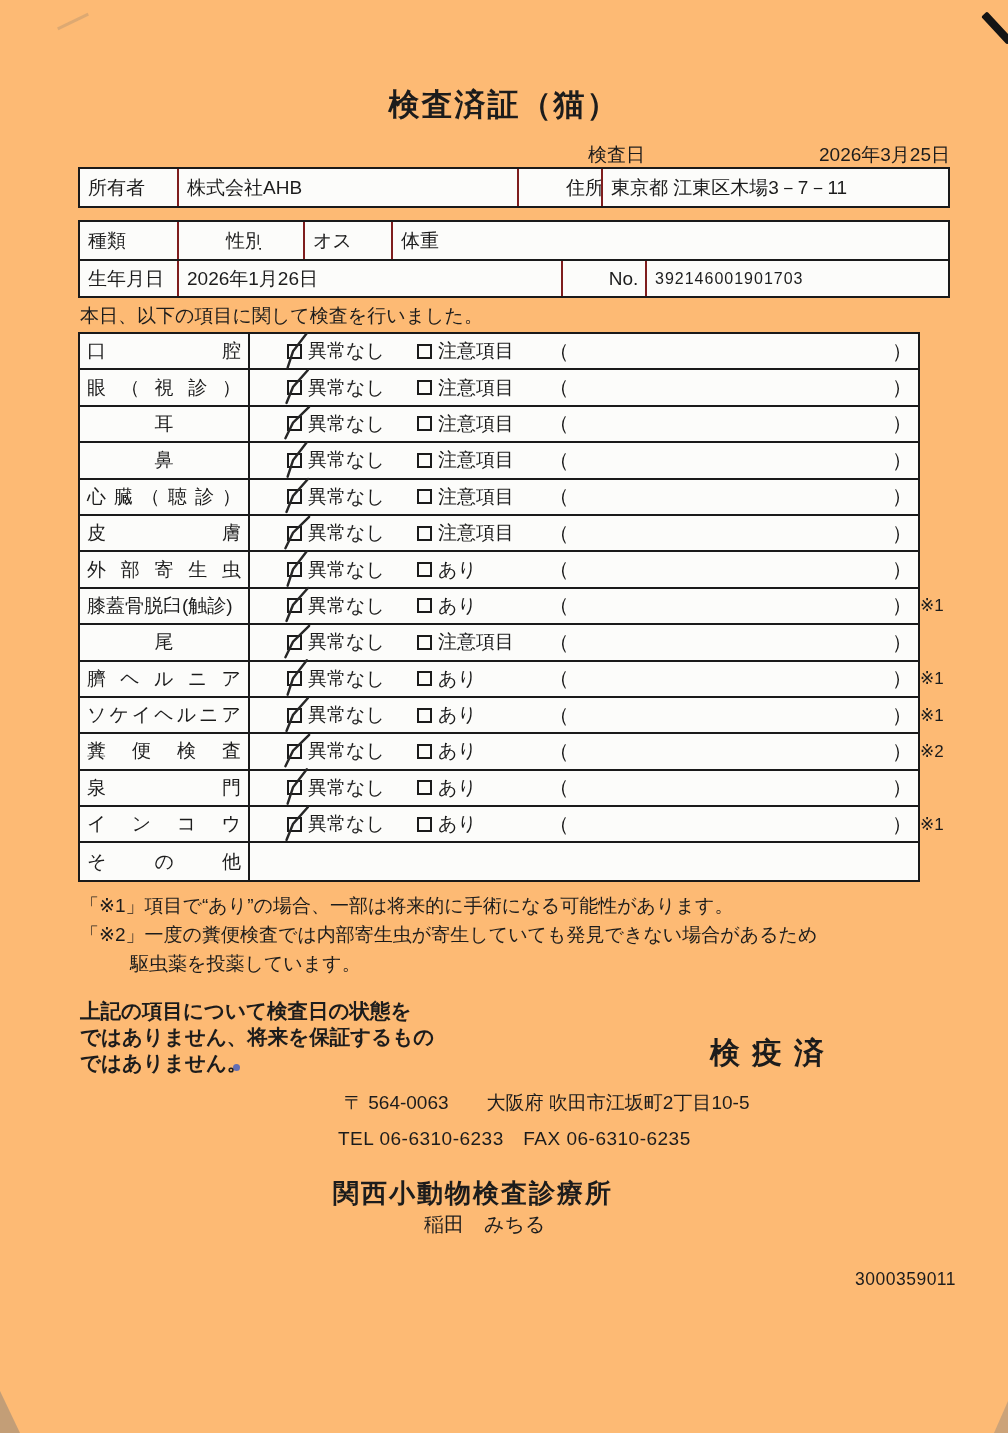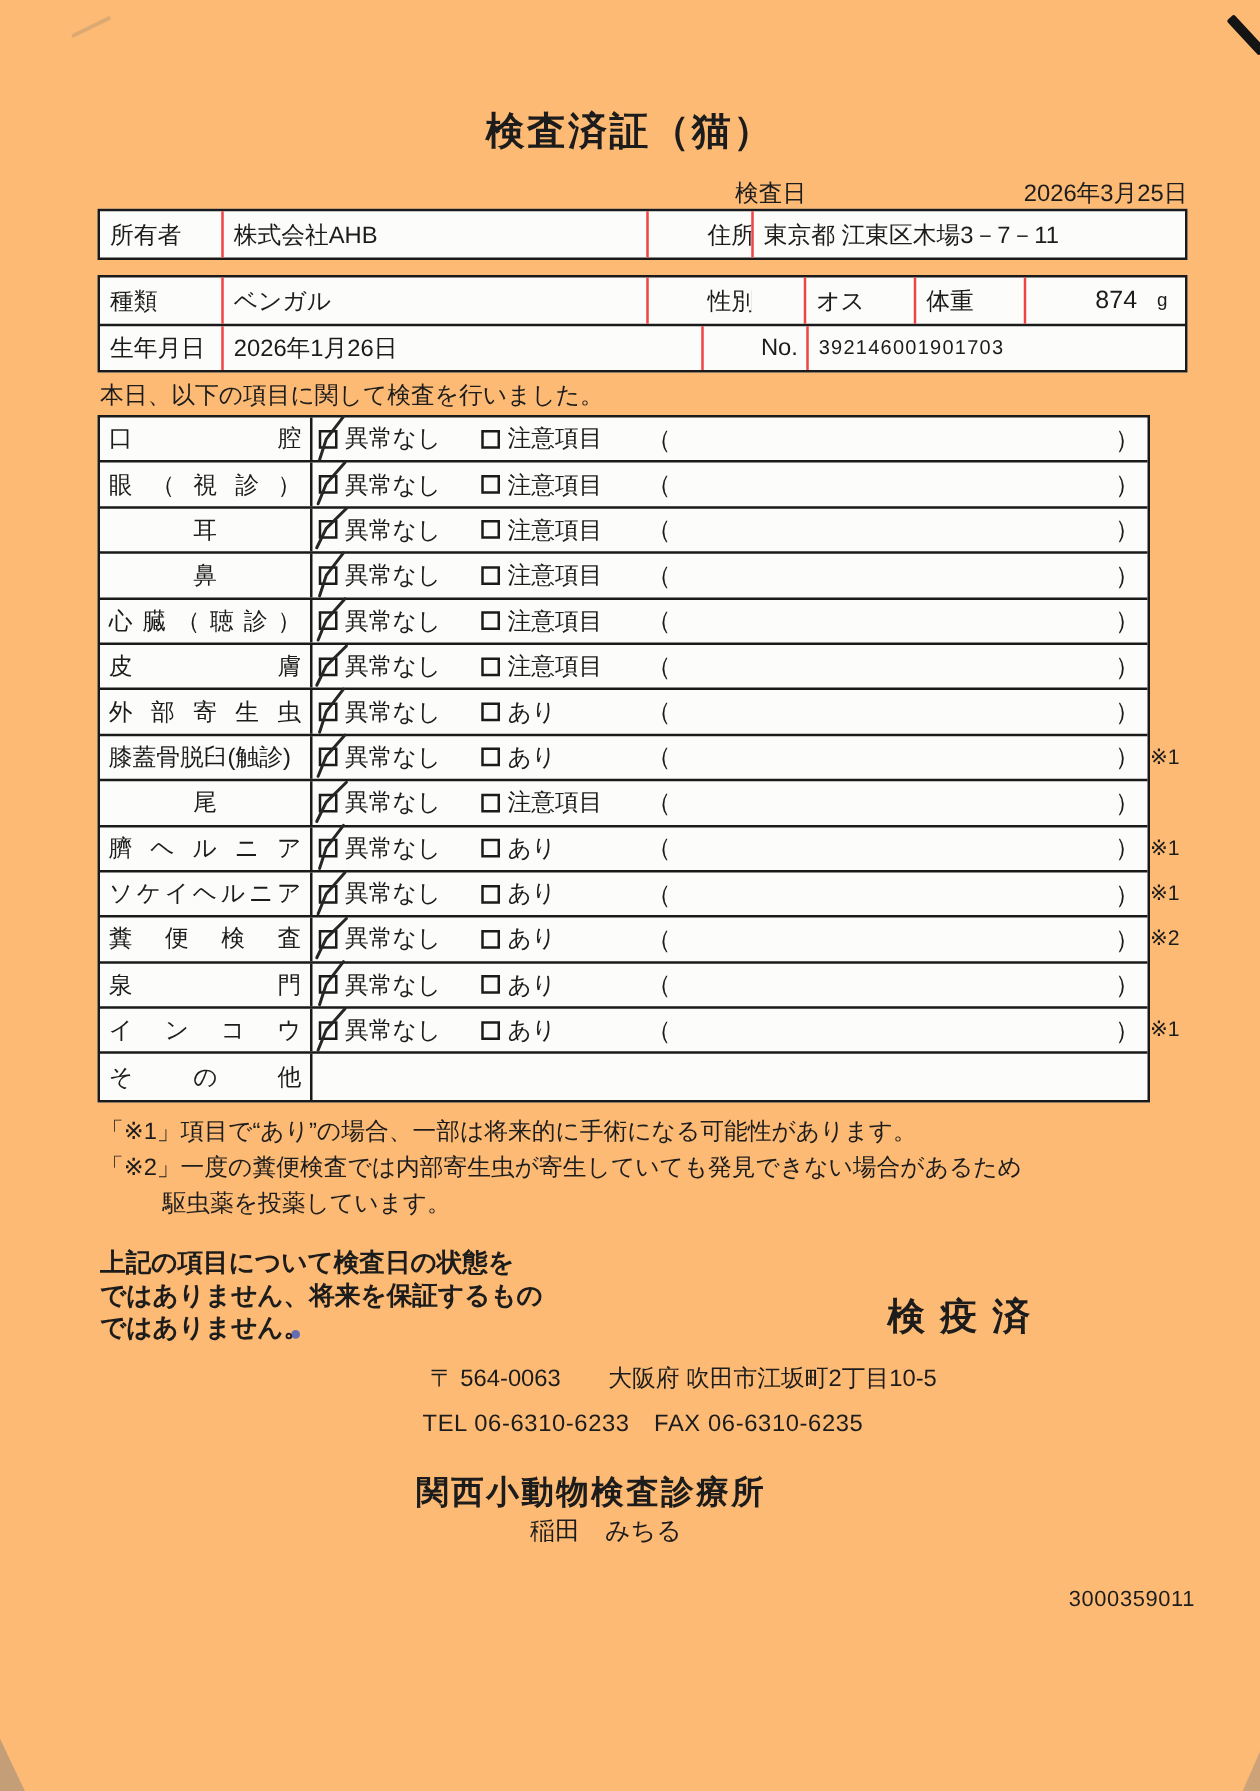--- a/index.html
+++ b/index.html
@@ -11,21 +11,21 @@
   .title { position:absolute; top:84px; left:0; width:100%; text-align:center;
            font-size:31px; font-weight:600; letter-spacing:2px; }
   .date-row { position:absolute; top:142px; left:588px; width:362px;
               display:flex; justify-content:space-between; font-size:19px; }
 
   
   .grid { position:absolute; left:78px; width:872px; border:2px solid #1a1a1a; background:#fcfcfa; }
   .grid-row { display:flex; height:37px; }
   .grid-row + .grid-row { border-top:2px solid #1a1a1a; }
   .cell { display:flex; align-items:center; padding:0 8px; font-size:19px; overflow:hidden; white-space:nowrap; }
-  .cell + .cell { border-left:2px solid #ef4444; }
+  .cell + .cell { border-left:2px solid #7f1d1d; }
   .w-label { width:97px; flex:none; }
   .w-val { width:340px; flex:none; }
   .w-small { width:84px; flex:none;padding-left:47px; }
   .w-sex { width:88px; flex:none;margin-left:42px; }
   .w-wlab { width:88px; flex:none; }
   .w-rest { flex:1; }
   .cell.center { justify-content:center;margin-left:44px; }
   .cell.num { font-size:16px; letter-spacing:1px; }
   .weight-cell { justify-content:flex-end; padding-right:14px; }
   .weight-cell .wval { font-size:20px; }
@@ -37,21 +37,21 @@
   .intro { position:absolute; top:303px; left:80px; font-size:19px; }
 
   
   .insp-table { position:absolute; top:332px; left:78px; width:842px; border:2px solid #1a1a1a; background:#fcfcfa; }
   .insp-row { display:flex; height:36.4px; border-bottom:2px solid #1a1a1a; }
   .insp-row:last-child { border-bottom:none; }
   .cell-name { width:170px; flex:none; border-right:2px solid #1a1a1a;
                display:flex; align-items:center; padding:0 7px; font-size:19px; white-space:nowrap; }
   .cell-name.spread { justify-content:space-between; }
   .cell-name.center { justify-content:center; }
-  .cell-rest { flex:1; display:flex; align-items:center; position:relative; padding-left:5px; font-size:19px; }
+  .cell-rest { flex:1; display:flex; align-items:center; position:relative; padding-left:5px; font-size:19px;margin-left:32px; }
   .chk-group { display:flex; align-items:center; width:130px; flex:none; white-space:nowrap; }
   .chk-group.alt { width:132px; }
   .chk-box { width:15px; height:15px; border:2px solid #1b1b1b; margin-right:6px; position:relative; flex:none; }
   .chk-box svg { position:absolute; left:-5px; top:-14px; }
   .paren-area { flex:1; display:flex; justify-content:space-between; padding-right:6px; font-size:20px; }
   .row-note { position:absolute; right:-42px; width:40px; font-size:17px; }
 
   
   .notes { position:absolute; top:891px; left:80px; width:880px; font-size:19px; line-height:29px; }
   .notes .indent { padding-left:50px; }
@@ -95,28 +95,23 @@
       <div class="cell w-label">所有者</div>
       <div class="cell w-val">株式会社AHB</div>
       <div class="cell w-small">住所</div>
       <div class="cell w-rest">東京都 江東区木場3－7－11</div>
     </div>
   </div>
 
   <div class="grid" id="animalTable">
     <div class="grid-row">
       <div class="cell w-label">種類</div>
-      <div class="cell w-val">ベンガル</div>
       <div class="cell w-small">性別</div>
       <div class="cell w-sex">オス</div>
       <div class="cell w-wlab">体重</div>
-      <div class="cell w-rest weight-cell">
-        <span class="wval">874</span>
-        <span class="wunit">g</span>
-      </div>
     </div>
     <div class="grid-row">
       <div class="cell w-label">生年月日</div>
       <div class="cell w-val">2026年1月26日</div>
       <div class="cell w-small center">No.</div>
       <div class="cell w-rest num">392146001901703</div>
     </div>
   </div>
 
   <p class="intro">本日、以下の項目に関して検査を行いました。</p>

